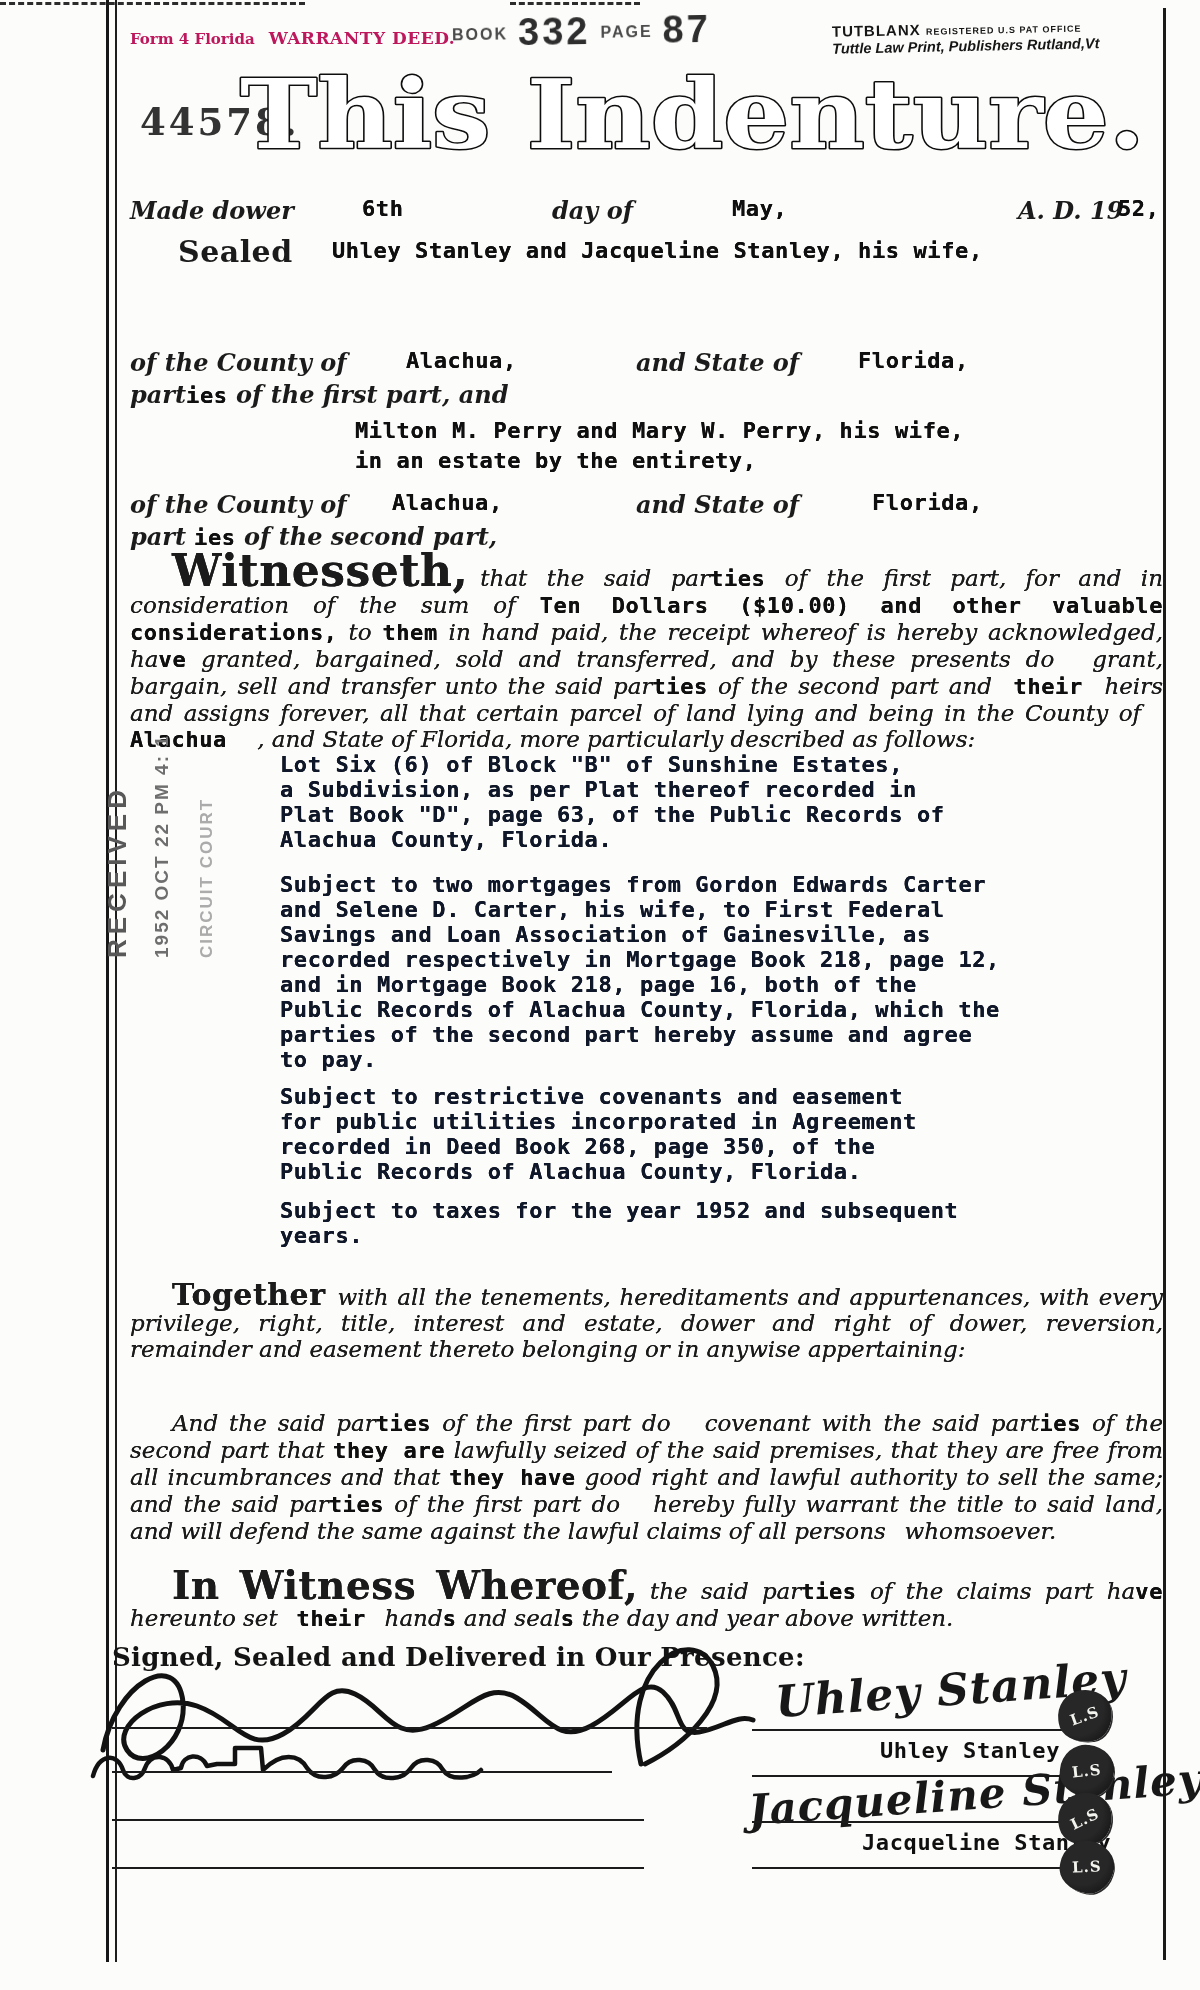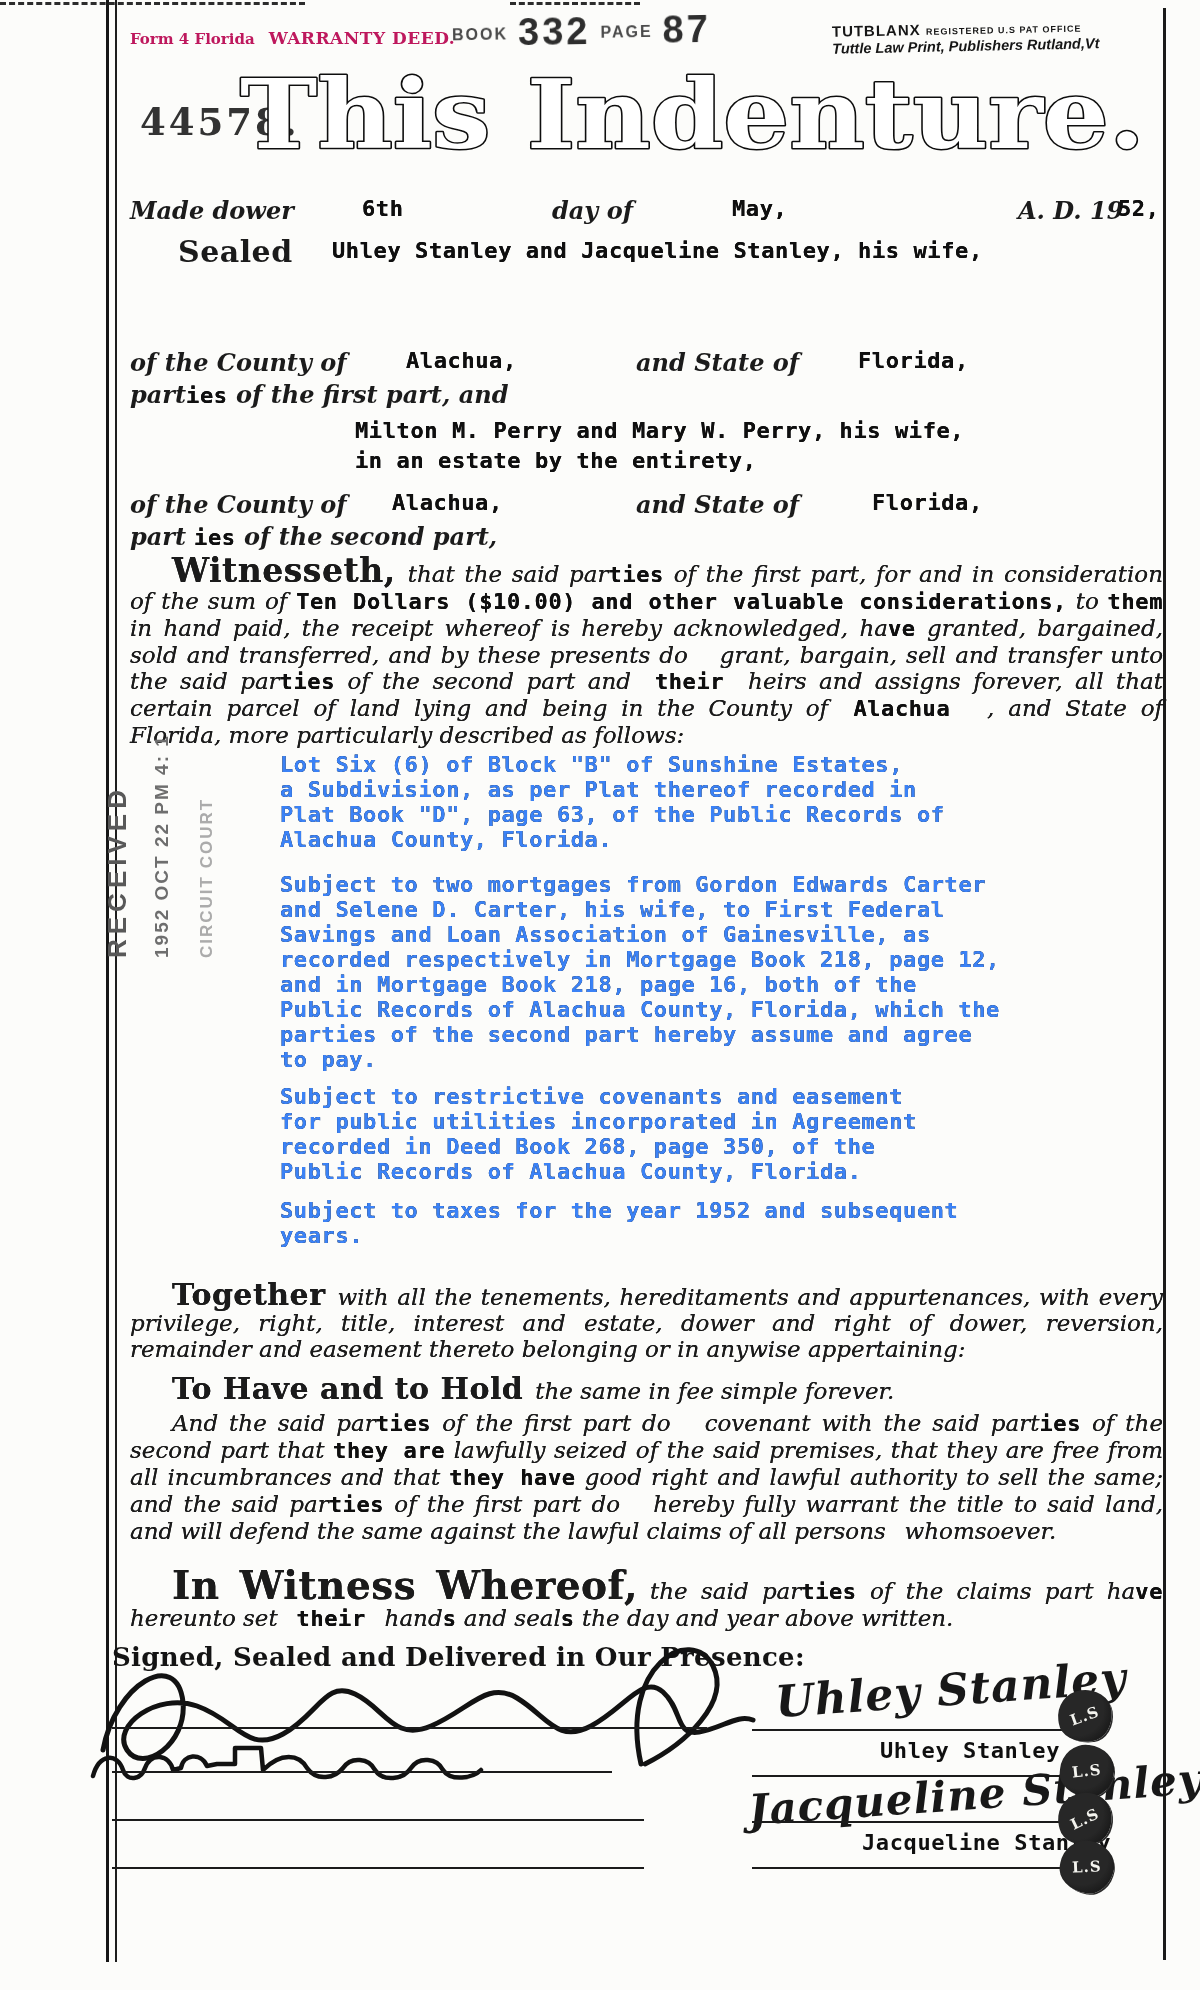--- a/index.html
+++ b/index.html
@@ -28,27 +28,27 @@
   .title-svg{position:absolute;left:235px;top:54px;}
   
   .row{position:absolute;left:130px;width:1035px;height:34px;}
   .pr{font-style:italic;font-weight:700;font-size:24px;color:#1b1b1b;}
   .ty{font-family:"DejaVu Sans Mono",monospace;font-style:normal;font-weight:700;
       font-size:22px;letter-spacing:0.6px;color:#0f0f0f;text-shadow:0 0 0.4px #000;}
   .abs{position:absolute;white-space:nowrap;}
   .para{position:absolute;left:130px;width:1033px;text-align:justify;font-style:italic;
         font-size:23px;line-height:26px;color:#1b1b1b;text-indent:42px;text-shadow:0 0 0.3px #111;}
   .lead{font-style:normal;font-weight:700;margin-right:12px;letter-spacing:0.5px;}
-  .lead.xl{font-size:33px;margin-top:29px;}
+  .lead.xl{font-size:44px;margin-top:29px;}
   .lead.lg{font-size:30px;}
   .lead.md{font-size:39px;}
   .between-label{font-style:normal;font-weight:700;font-size:30px;letter-spacing:0.5px;}
   
   .typedblock{position:absolute;left:280px;font-family:"DejaVu Sans Mono",monospace;font-weight:700;
-              font-size:22px;letter-spacing:0.6px;line-height:25px;color:#3b82f6;
+              font-size:22px;letter-spacing:0.6px;line-height:25px;color:#0f172a;
               white-space:pre;text-shadow:0 0 0.4px #000;}
   
   .received{position:absolute;left:102px;top:958px;width:235px;transform:rotate(-90deg);
             transform-origin:0 0;filter:blur(0.5px);font-family:"Liberation Sans",sans-serif;}
   .received .rs1{font-weight:700;font-size:26px;letter-spacing:5px;color:#585858;}
   .received .rs2{font-weight:700;font-size:19px;letter-spacing:2px;color:#6e6e6e;margin-top:18px;}
   .received .rs3{font-weight:700;font-size:17px;letter-spacing:2px;color:#ababab;margin-top:24px;}
   
   .presence{position:absolute;left:112px;top:1642px;font-weight:700;font-size:26px;
             letter-spacing:0.3px;color:#141414;}
@@ -144,23 +144,20 @@
 
   <div class="typedblock" style="top:752px;"><div>Lot Six (6) of Block "B" of Sunshine Estates,</div><div>a Subdivision, as per Plat thereof recorded in</div><div>Plat Book "D", page 63, of the Public Records of</div><div>Alachua County, Florida.</div></div>
   <div class="typedblock" style="top:872px;"><div>Subject to two mortgages from Gordon Edwards Carter</div><div>and Selene D. Carter, his wife, to First Federal</div><div>Savings and Loan Association of Gainesville, as</div><div>recorded respectively in Mortgage Book 218, page 12,</div><div>and in Mortgage Book 218, page 16, both of the</div><div>Public Records of Alachua County, Florida, which the</div><div>parties of the second part hereby assume and agree</div><div>to pay.</div></div>
   <div class="typedblock" style="top:1084px;"><div>Subject to restrictive covenants and easement</div><div>for public utilities incorporated in Agreement</div><div>recorded in Deed Book 268, page 350, of the</div><div>Public Records of Alachua County, Florida.</div></div>
   <div class="typedblock" style="top:1198px;"><div>Subject to taxes for the year 1952 and subsequent</div><div>years.</div></div>
 
   <div class="para" style="top:1282px;">
     <span class="lead lg">Together</span><span><span>with all the tenements, hereditaments and appurtenances, with every privilege, right, title, interest and estate, dower and right of dower, reversion, remainder and easement thereto belonging or in anywise appertaining:</span></span>
   </div>
 
-  <div class="para" style="top:1376px;">
-    <span class="lead lg">To Have and to Hold</span><span>the same in fee simple forever.</span>
-  </div>
 
   <div class="para" style="top:1410px;"><span>And the said par</span><span class="ty">ties</span><span> of the first part do  covenant with the said part</span><span class="ty">ies</span><span> of the second part that </span><span class="ty">they are</span><span> lawfully seized of the said premises, that they are free from all incumbrances and that </span><span class="ty">they have</span><span> good right and lawful authority to sell the same; and the said par</span><span class="ty">ties</span><span> of the first part do  hereby fully warrant the title to said land, and will defend the same against the lawful claims of all persons  whomsoever.</span></div>
 
   <div class="para" style="top:1572px;">
     <span class="lead md">In Witness Whereof,</span><span><span>the said par</span><span class="ty">ties</span><span> of the claims part ha</span><span class="ty">ve</span><span> hereunto set  </span><span class="ty">their</span><span>  hand</span><span class="ty">s</span><span> and seal</span><span class="ty">s</span><span> the day and year above written.</span></span>
   </div>
 
   <div class="presence">Signed, Sealed and Delivered in Our Presence:</div>
 
   <svg class="wsig" style="left:85px;top:1622px;" width="690" height="175">

